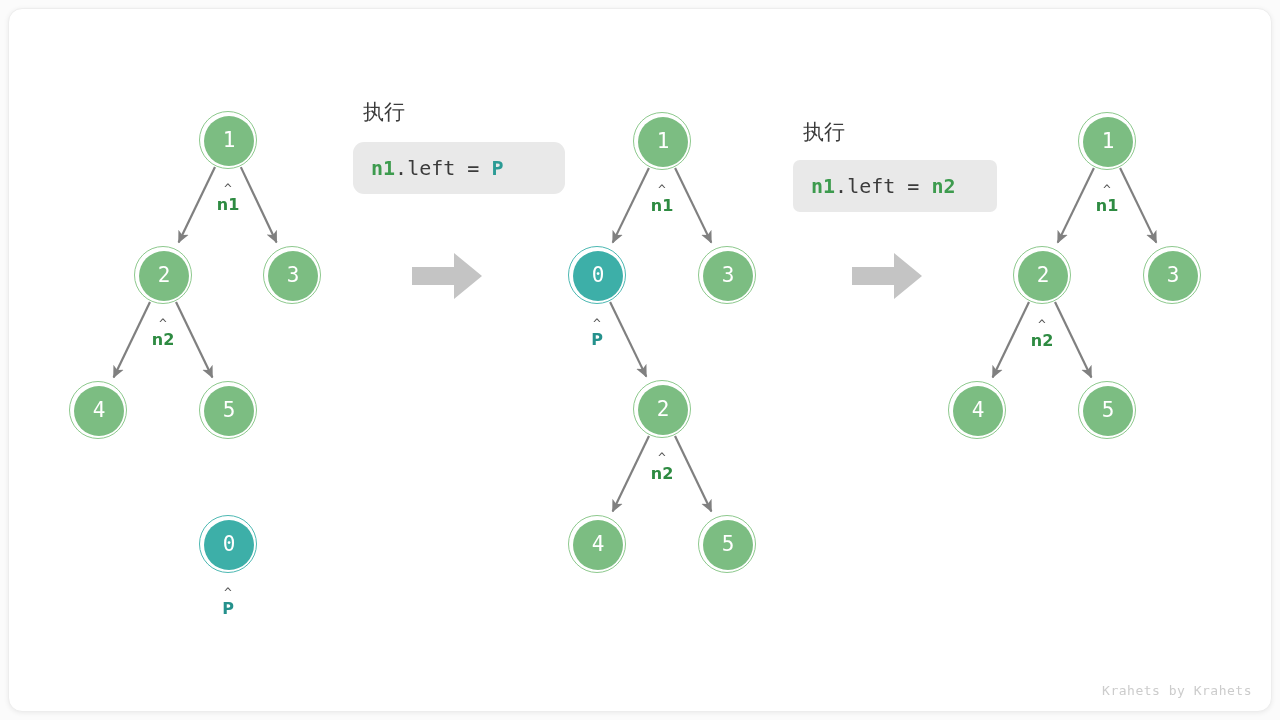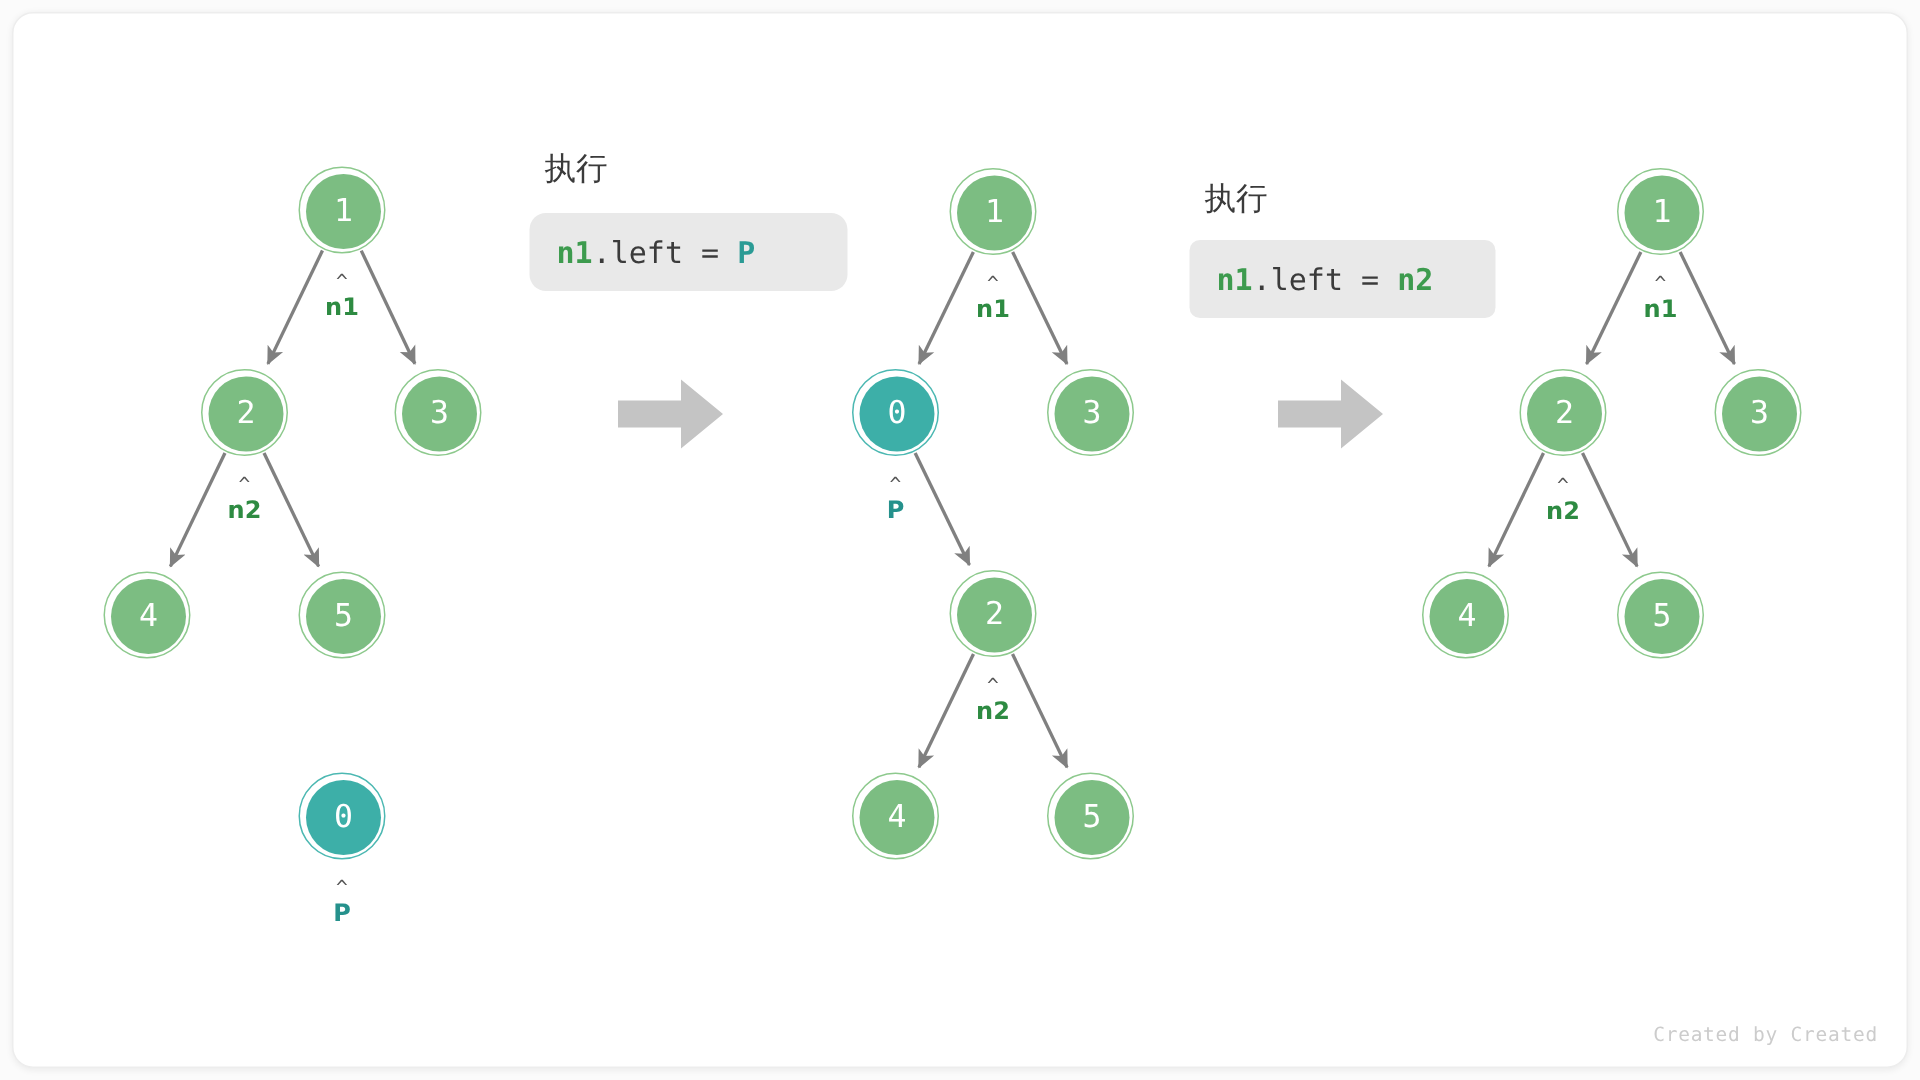--- a/index.html
+++ b/index.html
@@ -307,14 +307,14 @@
     </div>
   <div id="arrows-layer">
       <div class="block-arrow" style="left: 412px; top: 251px;"><svg viewBox="0 0 72 50" width="72" height="50">
           <path d="M0,16 L42,16 L42,2 L70,25 L42,48 L42,34 L0,34 Z" fill="#c4c4c4"></path>
         </svg></div>
       <div class="block-arrow" style="left: 852px; top: 251px;"><svg viewBox="0 0 72 50" width="72" height="50">
           <path d="M0,16 L42,16 L42,2 L70,25 L42,48 L42,34 L0,34 Z" fill="#c4c4c4"></path>
         </svg></div>
     </div>
 
-  <div class="watermark">Created by Created</div>
+  <div class="watermark">Krahets by Krahets</div>
 </div>
 
 </body></html>

